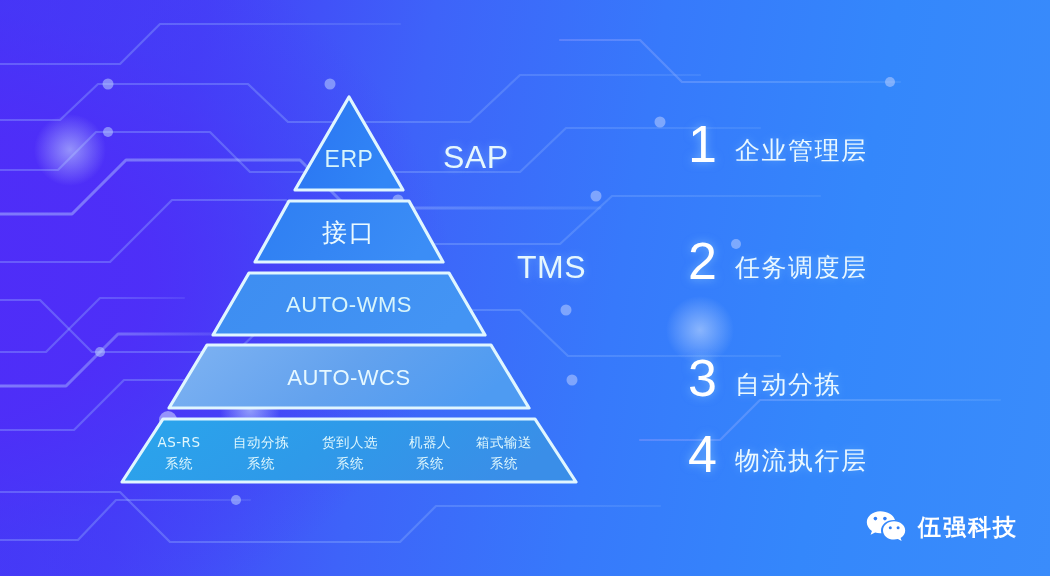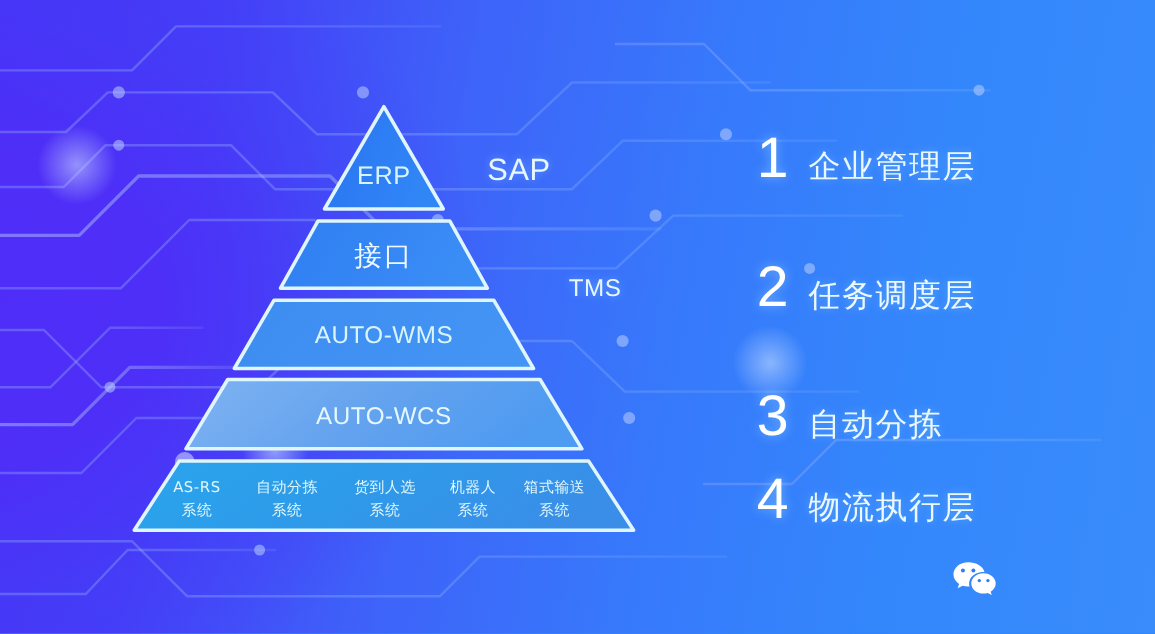--- a/index.html
+++ b/index.html
@@ -19,30 +19,30 @@
 
   
   #pyramid{position:absolute;left:0;top:0;width:1050px;height:576px;}
 
   
   .sideword{
     position:absolute;color:#e6f7fd;letter-spacing:.5px;
     text-shadow:0 0 8px rgba(160,225,255,.45);
     font-weight:400;white-space:nowrap;
   }
-  #sap{left:443px;top:139px;font-size:28px;}
-  #tms{left:517px;top:249px;font-size:22px;}
+  #sap{left:443px;top:139px;font-size:32px;}
+  #tms{left:517px;top:249px;font-size:32px;}
 
   .rowlabel{position:absolute;display:flex;align-items:flex-end;white-space:nowrap;}
   .rnum{
     font-size:52px;line-height:52px;color:#ffffff;font-weight:300;
     text-shadow:0 0 10px rgba(180,235,255,.5);letter-spacing:0;
   }
   .rtxt{
-    font-size:29px;line-height:30px;color:#eaf8ff;margin-left:18px;
+    font-size:25px;line-height:30px;color:#eaf8ff;margin-left:18px;
     padding-bottom:4px;font-weight:500;letter-spacing:1.5px;
     text-shadow:0 0 8px rgba(160,225,255,.4);
     font-family:"DejaVu Sans","Liberation Sans",sans-serif;
   }
   #row1{left:688px;top:118px;}
   #row2{left:688px;top:235px;}
   #row3{left:688px;top:352px;}
   #row4{left:688px;top:428px;}
 
   
@@ -215,15 +215,16 @@
 
   <div id="watermark">
     <svg width="40" height="34" viewBox="0 0 40 34">
       <path fill="#ffffff" d="M14.2 1.2C6.7 1.2 0.8 6.2 0.8 12.3c0 3.5 2 6.6 5.1 8.6l-1.3 3.9 4.5-2.3c1.6 0.4 3.3 0.7 5.1 0.7 0.4 0 0.8 0 1.2 0 -0.3-0.9-0.4-1.8-0.4-2.8 0-5.8 5.6-10.5 12.6-10.5 0.5 0 0.9 0 1.4 0.1C27.7 5 21.6 1.2 14.2 1.2z"></path>
       <circle fill="#2f7df6" cx="9.4" cy="8.6" r="1.8"></circle>
       <circle fill="#2f7df6" cx="18.9" cy="8.6" r="1.8"></circle>
       <path fill="#ffffff" d="M39.2 20.4c0-5.1-5-9.2-11.1-9.2 -6.2 0-11.1 4.1-11.1 9.2 0 5.1 5 9.2 11.1 9.2 1.3 0 2.6-0.2 3.8-0.5l3.7 1.9 -1-3.1C37.5 26.1 39.2 23.4 39.2 20.4z"></path>
       <circle fill="#2f7df6" cx="24.3" cy="17.8" r="1.5"></circle>
       <circle fill="#2f7df6" cx="32.1" cy="17.8" r="1.5"></circle>
     </svg>
+    <span id="wm-text">伍强科技</span>
   </div>
 
 </div>
 
 </body></html>

